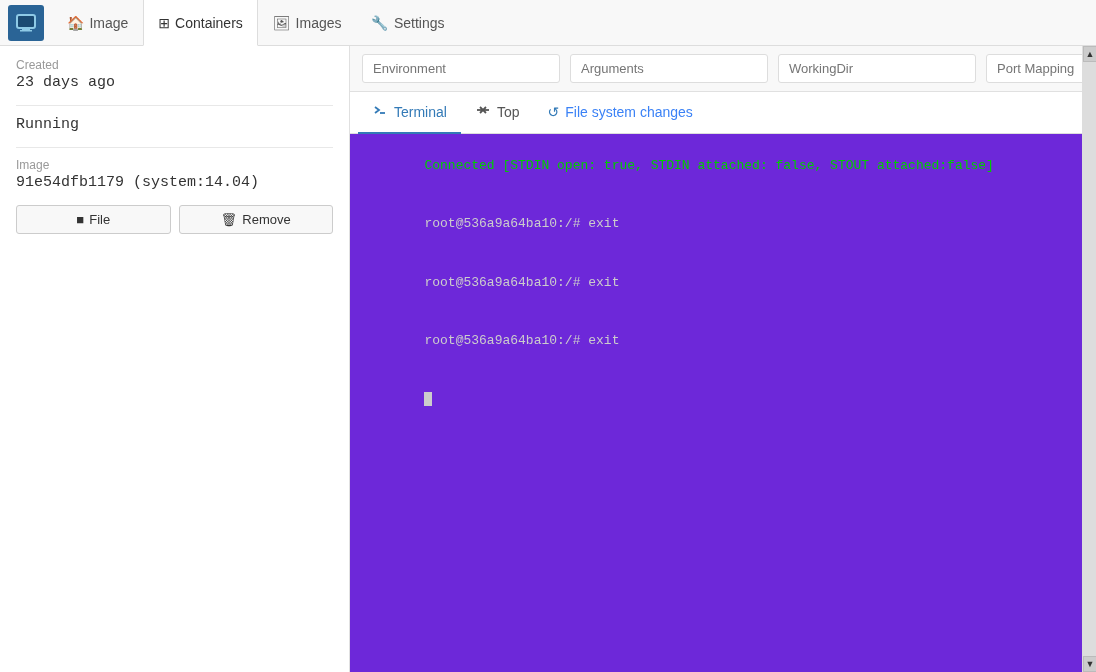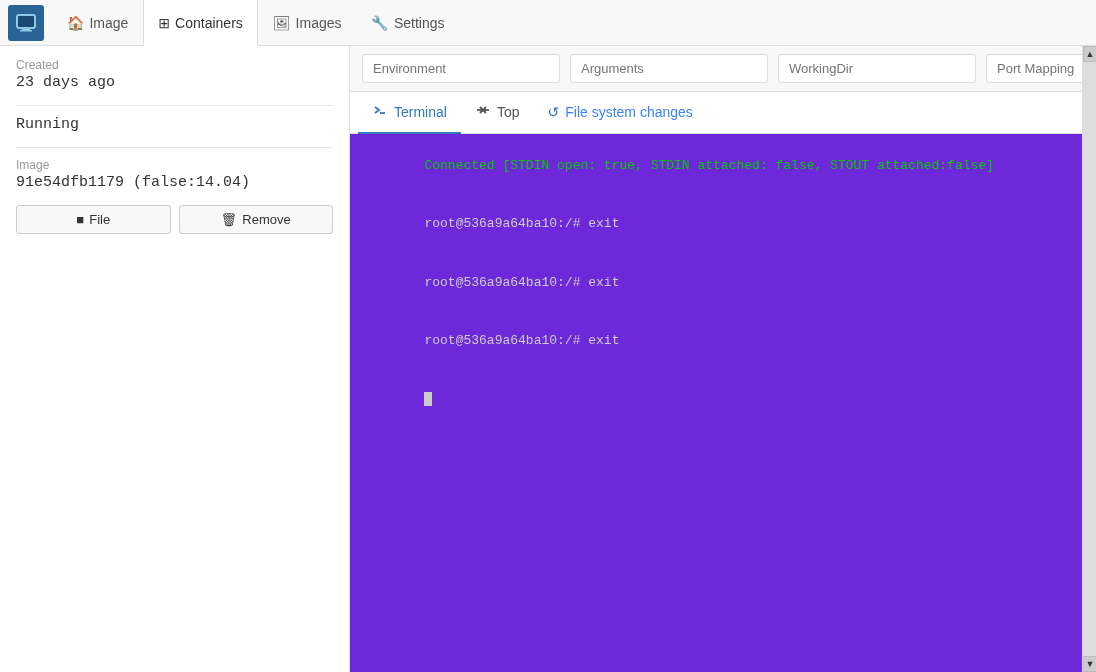--- a/index.html
+++ b/index.html
@@ -248,21 +248,21 @@
     </div>
     <hr class="divider">
     <div class="info-group">
       <div class="info-value">Running</div>
     </div>
     <hr class="divider">
     <div class="info-group">
       <div class="info-label">Image</div>
       <div class="info-value">
         <span class="link">91e54dfb1179</span>
-        <span>(false:14.04)</span>
+        <span>(system:14.04)</span>
       </div>
     </div>
     <div class="button-row">
       <button class="btn">
         <span class="btn-icon">■</span>
         <span>File</span>
       </button>
       <button class="btn">
         <span class="btn-icon">🗑</span>
         <span>Remove</span>

